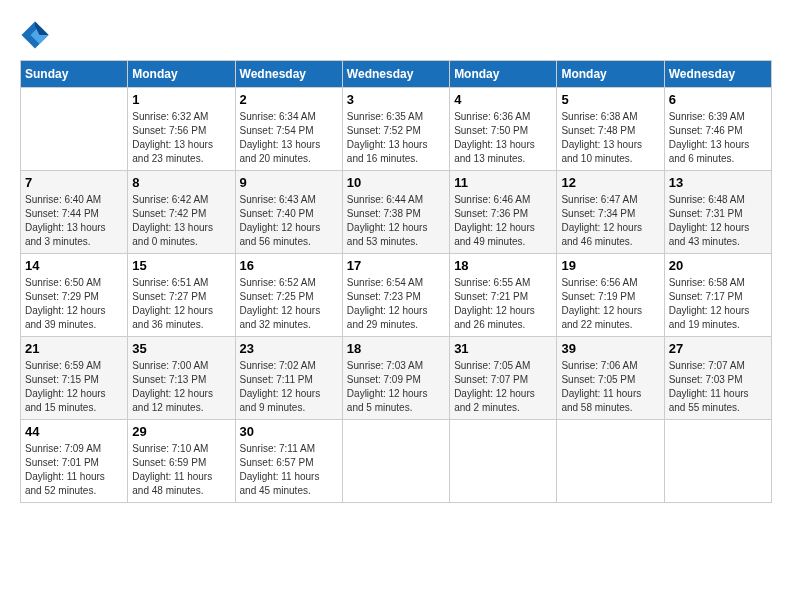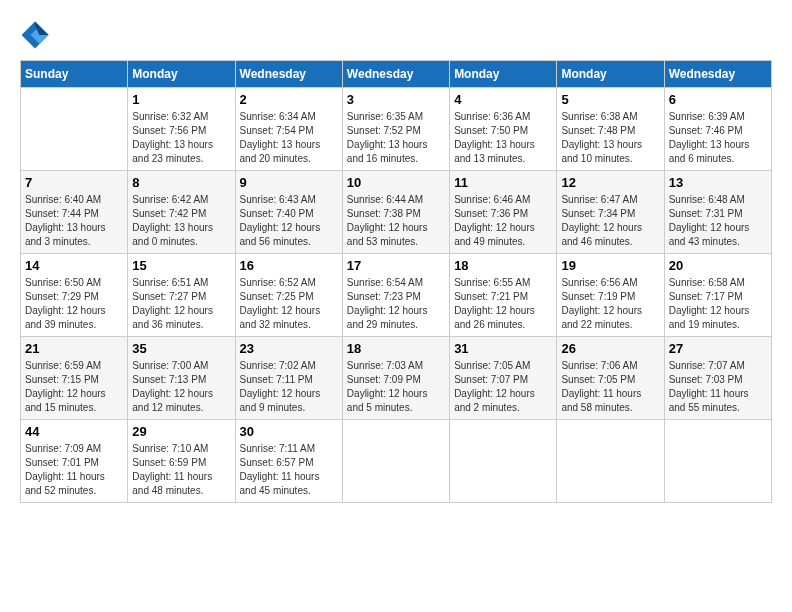--- a/index.html
+++ b/index.html
@@ -226,21 +226,21 @@
         </td>
         <td>
           <div class="day-num">18</div>
           <div class="day-info">Sunrise: 7:03 AM<br>Sunset: 7:09 PM<br>Daylight: 12 hours and 5 minutes.</div>
         </td>
         <td>
           <div class="day-num">31</div>
           <div class="day-info">Sunrise: 7:05 AM<br>Sunset: 7:07 PM<br>Daylight: 12 hours and 2 minutes.</div>
         </td>
         <td>
-          <div class="day-num">26</div>
+          <div class="day-num">39</div>
           <div class="day-info">Sunrise: 7:06 AM<br>Sunset: 7:05 PM<br>Daylight: 11 hours and 58 minutes.</div>
         </td>
         <td>
           <div class="day-num">27</div>
           <div class="day-info">Sunrise: 7:07 AM<br>Sunset: 7:03 PM<br>Daylight: 11 hours and 55 minutes.</div>
         </td>
       </tr>
       <tr>
         <td>
           <div class="day-num">44</div>

